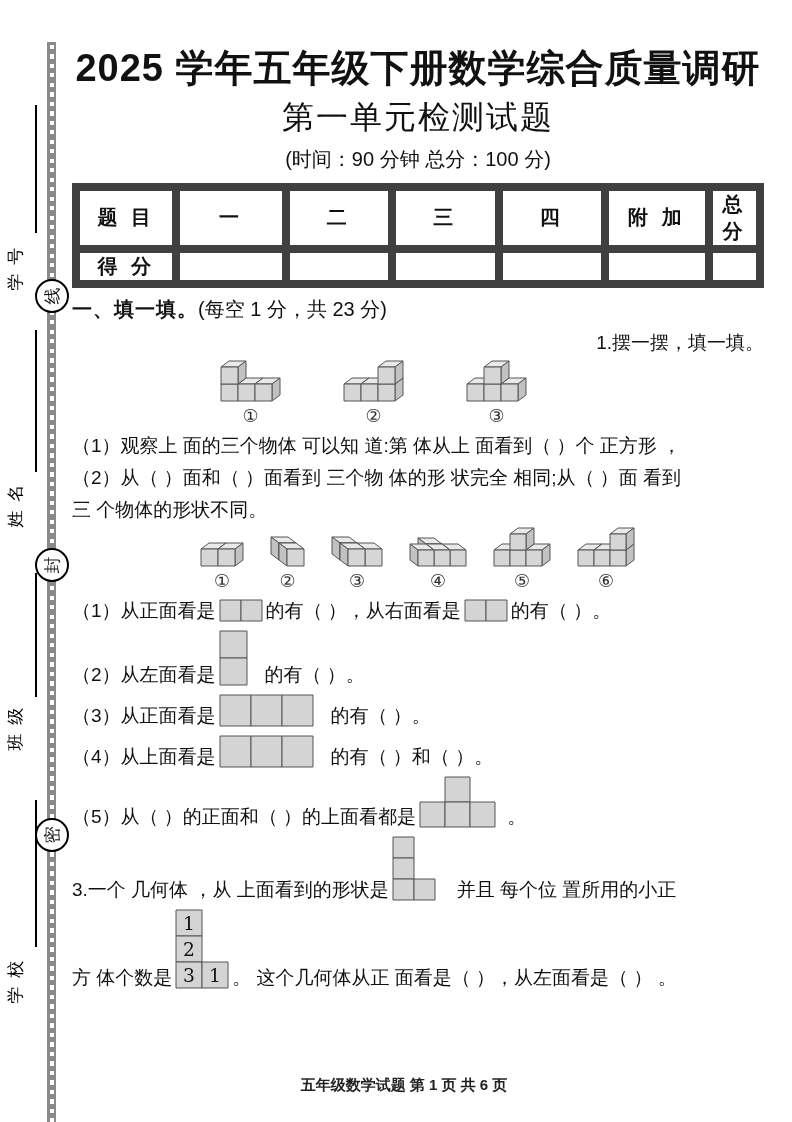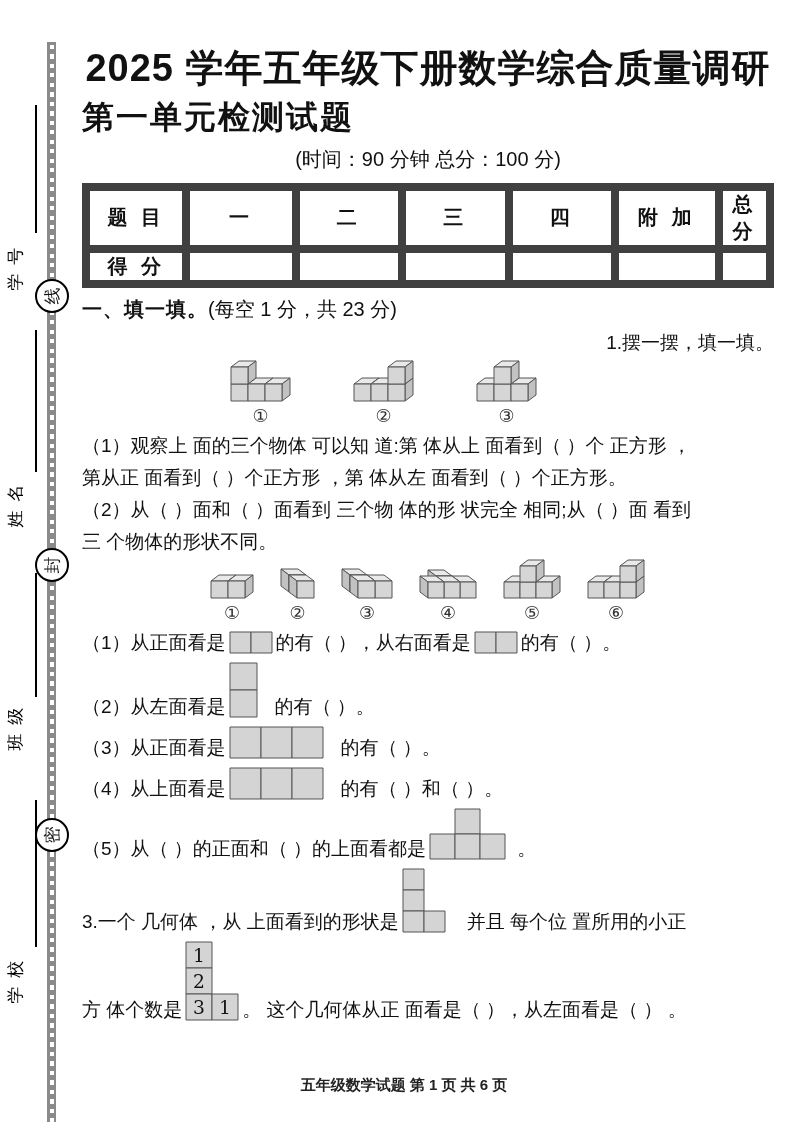--- a/index.html
+++ b/index.html
@@ -11,23 +11,23 @@
   .strip:before{content:"";position:absolute;left:2.5px;top:3px;width:4px;height:100%;
         background:repeating-linear-gradient(180deg,#ffffff 0 4px,transparent 4px 9.5px);}
   .vline{position:absolute;left:35px;width:2px;background:#000;}
   .mlabel{position:absolute;left:-22px;width:76px;height:24px;line-height:24px;text-align:center;
         font-size:17px;letter-spacing:2px;transform:rotate(-90deg);color:#000;}
   .seal{position:absolute;left:35px;width:34px;height:34px;border:2px solid #000;border-radius:50%;
         background:#fff;box-sizing:border-box;display:flex;align-items:center;justify-content:center;
         font-size:17px;transform:rotate(-90deg);z-index:3;}
 
   
-  .content{position:absolute;left:82px;top:40px;width:692px;}
+  .content{position:absolute;left:72px;top:40px;width:692px;}
   .title{font-size:38px;font-weight:bold;text-align:center;margin:6px 0 0;letter-spacing:1px;line-height:1.2;}
-  .subtitle{font-size:32px;font-weight:bold;text-align:left;margin:4px 0 0;letter-spacing:2px;}
+  .subtitle{font-size:32px;font-weight:normal;text-align:center;margin:4px 0 0;letter-spacing:2px;}
   .info{font-size:20px;text-align:center;margin:6px 0 0;}
 
   table.score{width:100%;border-collapse:collapse;margin-top:10px;table-layout:fixed;}
   table.score td{border:8px solid #404040;text-align:center;font-size:20px;font-weight:bold;
         padding:0;letter-spacing:4px;}
   table.score tr.hd td{height:31px;}
   table.score tr.sc td{height:27px;}
 
   .sec-head{margin-top:8px;font-size:20px;}
   .sec-head .b{font-weight:bold;letter-spacing:1px;}
@@ -154,21 +154,20 @@
               <polygon points="17,-34 34,-34 42,-40 25,-40" fill="#e9e9e9" stroke="#555555" stroke-width="1" stroke-linejoin="round"></polygon>
               <polygon points="34,-17 42,-23 42,-40 34,-34" fill="#c2c2c2" stroke="#555555" stroke-width="1" stroke-linejoin="round"></polygon>
               <polygon points="17,-17 34,-17 34,-34 17,-34" fill="#d6d6d6" stroke="#555555" stroke-width="1" stroke-linejoin="round"></polygon>
             </svg>
           </span>
         <span class="figlabel">③</span>
       </div>
     </div>
 
     <div class="para">（1）观察上 面的三个物体 可以知 道:第  体从上 面看到（  ）个 正方形 ，</div>
-    <div class="para">第从正 面看到（  ）个正方形 ，第  体从左 面看到（  ）个正方形。</div>
     <div class="para">（2）从（  ）面和（  ）面看到 三个物 体的形 状完全 相同;从（  ）面 看到</div>
     <div class="para">三 个物体的形状不同。</div>
 
 
     <div class="figrow q2">
       <div class="figblock">
         <span class="fig">
             <svg viewBox="-1 -24 44 25" width="44" height="25" style="display: block;">
               <polygon points="0,-17 17,-17 25,-23 8,-23" fill="#e9e9e9" stroke="#555555" stroke-width="1" stroke-linejoin="round"></polygon>
               <polygon points="17,0 25,-6 25,-23 17,-17" fill="#c2c2c2" stroke="#555555" stroke-width="1" stroke-linejoin="round"></polygon>

